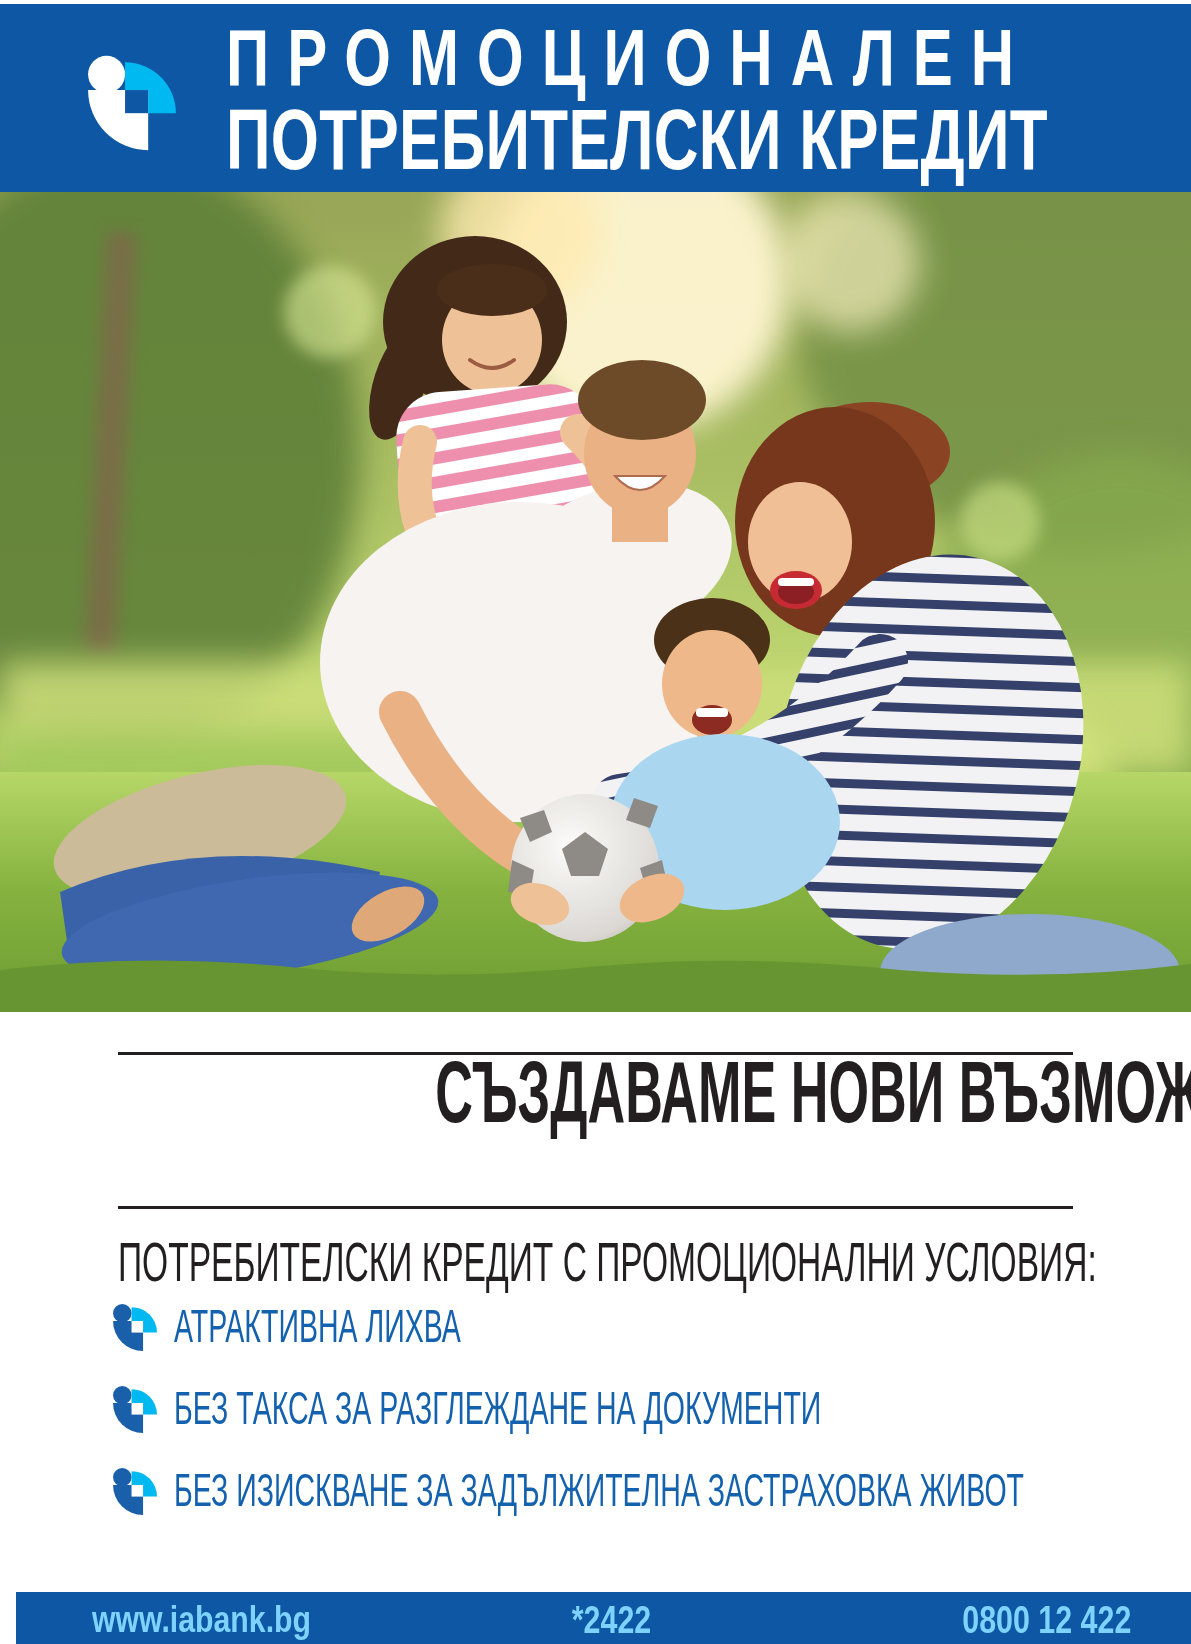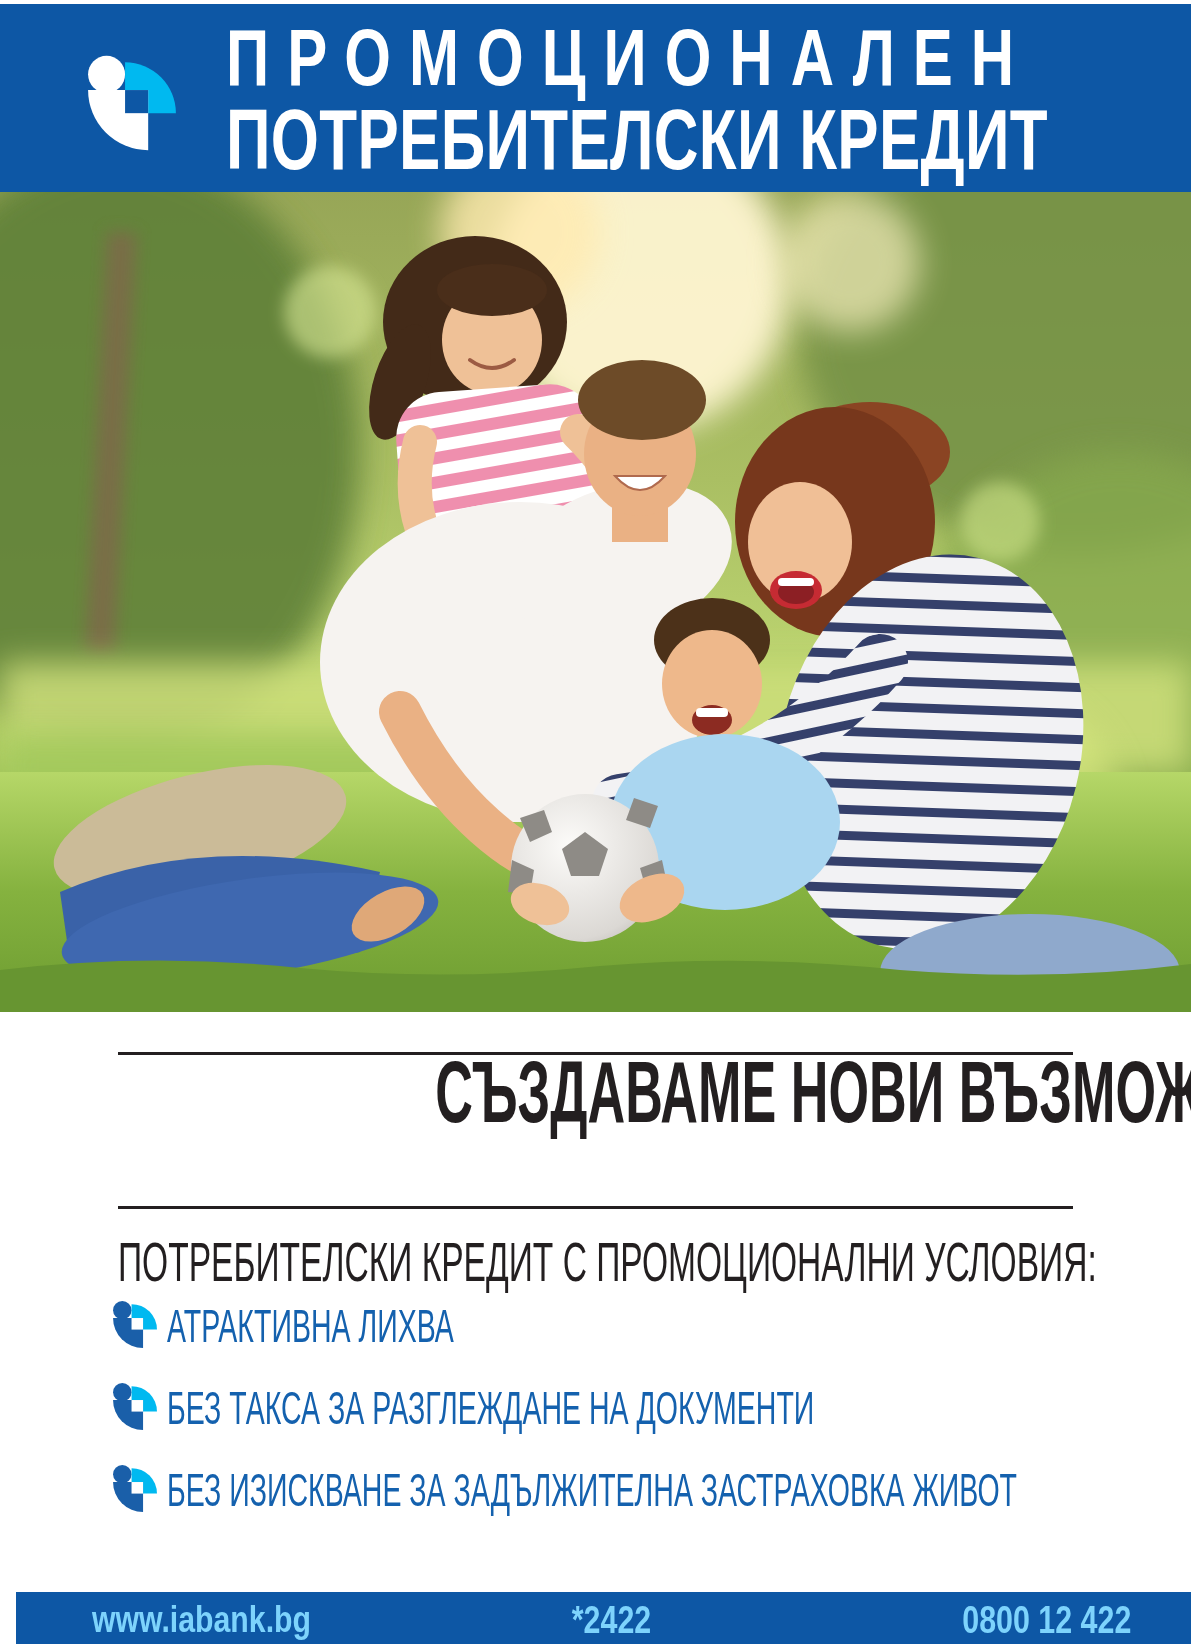--- a/index.html
+++ b/index.html
@@ -42,21 +42,21 @@
   .hl2{top:1122px;}
   .hl .cond{display:inline-block;transform:scaleX(0.60);transform-origin:center;}
   .subhead{
     position:absolute;left:118px;top:1232px;width:955px;
     color:var(--headline-black,#231f20);
     font-size:55px;font-weight:400;line-height:52px;white-space:nowrap;
     transform:scaleX(0.61);transform-origin:left top;
   }
   .bullets{position:absolute;left:112px;top:1296px;width:980px;}
   .bullet{
-    position:absolute;left:0;height:52px;display:flex;align-items:flex-start;gap:9px;
+    position:absolute;left:0;height:52px;display:flex;align-items:flex-end;gap:16px;
   }
   .b1{top:0;} .b2{top:82px;} .b3{top:164px;}
   .bullet-icon{width:46px;height:49px;flex:0 0 aupx;color:var(--logo-dark-blue,#1a5fa9);}
   .bullet-icon svg{display:block;width:46px;height:49px;}
   .bullet-label{
     color:var(--bullet-blue,#1461ae);
     font-size:46px;font-weight:400;line-height:52px;white-space:nowrap;
     transform:scaleX(0.62);transform-origin:left center;
   }
   

